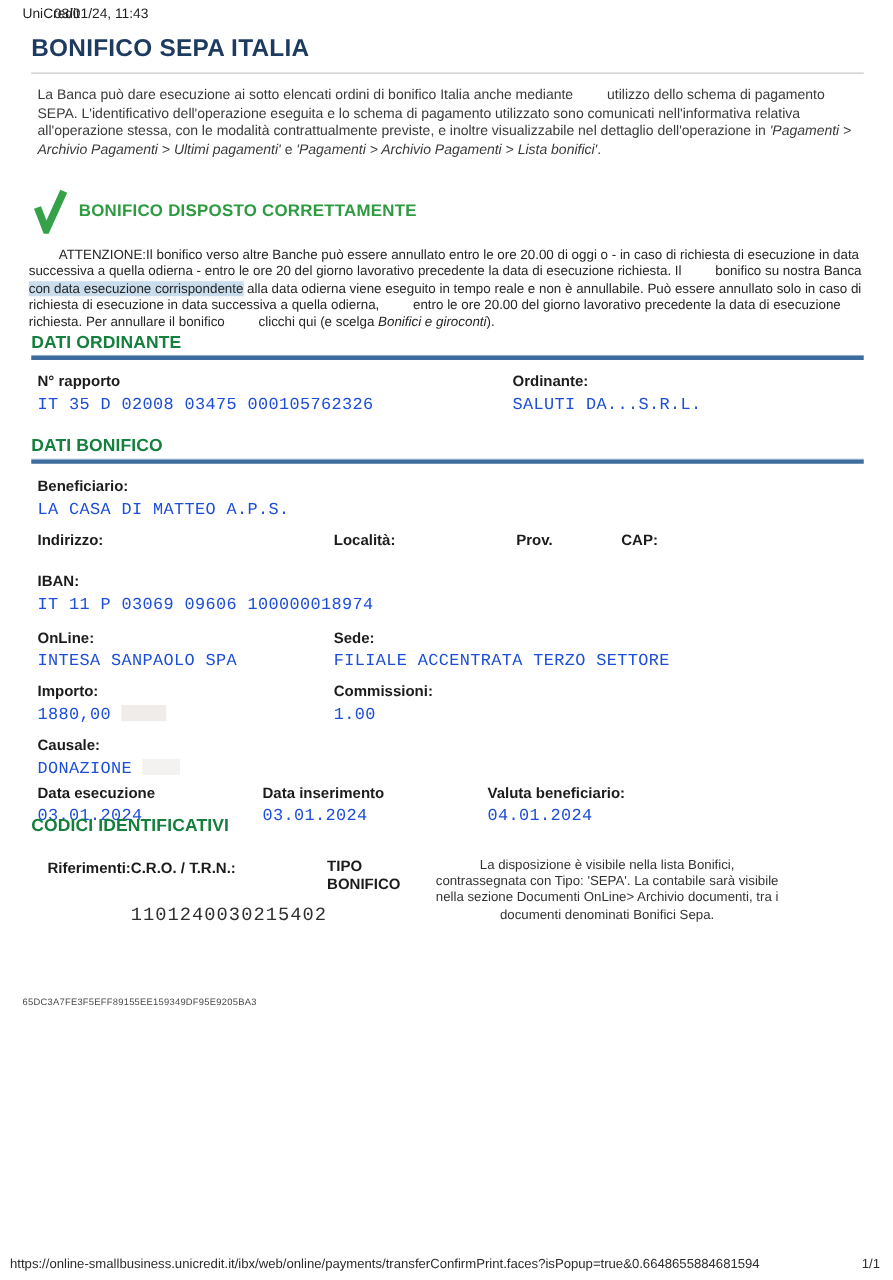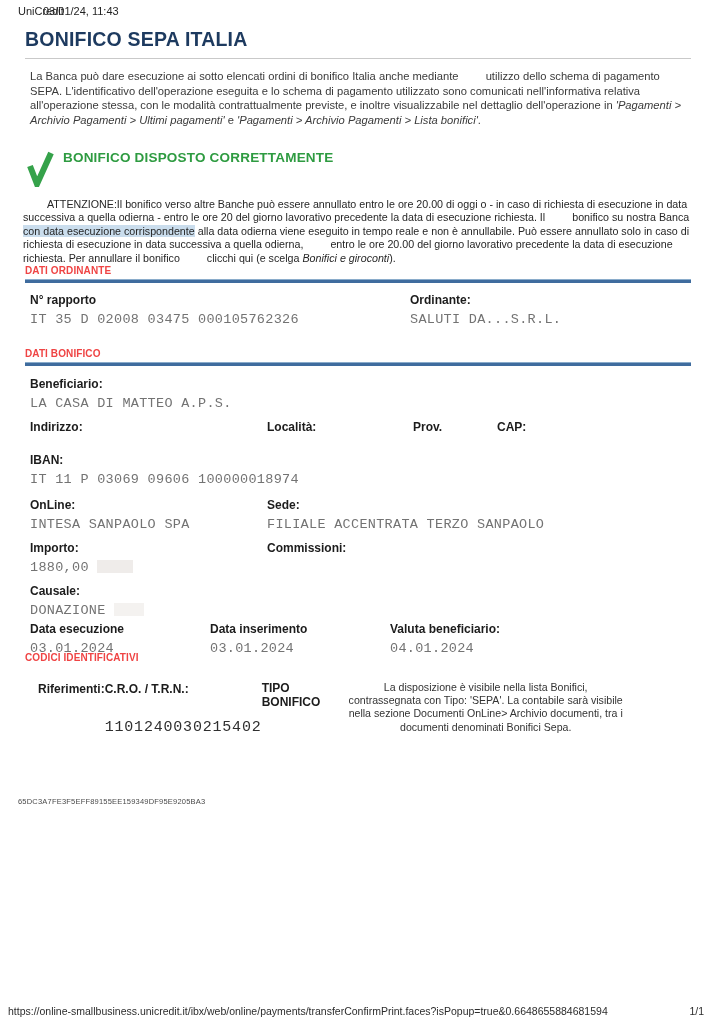--- a/index.html
+++ b/index.html
@@ -46,43 +46,43 @@
   .warning {
     top: 198px; left: 23px; width: 674px;
     font-size: 10.7px; line-height: 13.4px; color: #262626;
   }
   .b { font-weight: normal; padding-left: 24px; }
   .i { font-style: italic; }
   .hl { background: #cadded; }
 
   
   .status {
-    top: 150px; left: 27px; display: flex; align-items: flex-start;
+    top: 150px; left: 27px; display: flex; align-items: center;
   }
   .status svg { display: block; }
   .status-label {
     margin-left: 9px;
     font-size: 13.5px; font-weight: bold; color: #2e9b41;
     letter-spacing: 0.2px;
   }
 
   
   .sec { position: absolute; left: 25px; right: 23px; }
   .sec h2 {
-    font-size: 10px; font-weight: bold; color: #ef4444;
+    font-size: 14px; font-weight: bold; color: #15803d;
     letter-spacing: 0.1px;
   }
   .sec-rule {
     height: 4px; margin-top: 3px;
     background: linear-gradient(#8aaccb 1px, #3f6c9e 1px);
   }
   .lbl { font-size: 12px; font-weight: bold; color: #1c1c1c; line-height: 17px; }
   .val {
     font-family: "Liberation Mono", "DejaVu Sans Mono", monospace;
-    font-size: 13.5px; color: #737373; line-height: 18px;
+    font-size: 13.5px; color: #1d4ed8; line-height: 18px;
     letter-spacing: 0.3px; margin-top: 2px;
   }
   .row { display: flex; }
   .pad5 { padding-left: 5px; }
 
   .redact {
     display: inline-block; width: 36px; height: 13px;
     background: #efecea; margin-left: 8px; vertical-align: -2px;
   }
   .redact.light { width: 30px; background: #f4f2f0; }
@@ -166,31 +166,32 @@
     <div class="val">IT 11 P 03069 09606 100000018974</div>
   </div>
 
   <div class="row pad5" style="margin-top:8px">
     <div style="flex:0 0 237px">
       <div class="lbl">OnLine:</div>
       <div class="val">INTESA SANPAOLO SPA</div>
     </div>
     <div style="flex:1">
       <div class="lbl">Sede:</div>
-      <div class="val">FILIALE ACCENTRATA TERZO SANPAOLO</div>
+      <div class="val">FILIALE ACCENTRATA TERZO SETTORE</div>
     </div>
   </div>
 
   <div class="row pad5" style="margin-top:6px">
     <div style="flex:0 0 237px">
       <div class="lbl">Importo:</div>
       <div class="val"><span>1880,00</span><span class="redact"></span></div>
     </div>
     <div style="flex:1">
       <div class="lbl">Commissioni:</div>
+      <div class="val">1.00</div>
     </div>
   </div>
 
   <div class="pad5" style="margin-top:6px">
     <div class="lbl">Causale:</div>
     <div class="val"><span>DONAZIONE</span><span class="redact light"></span></div>
   </div>
 
   <div class="row pad5" style="margin-top:1px">
     <div style="flex:0 0 180px">

